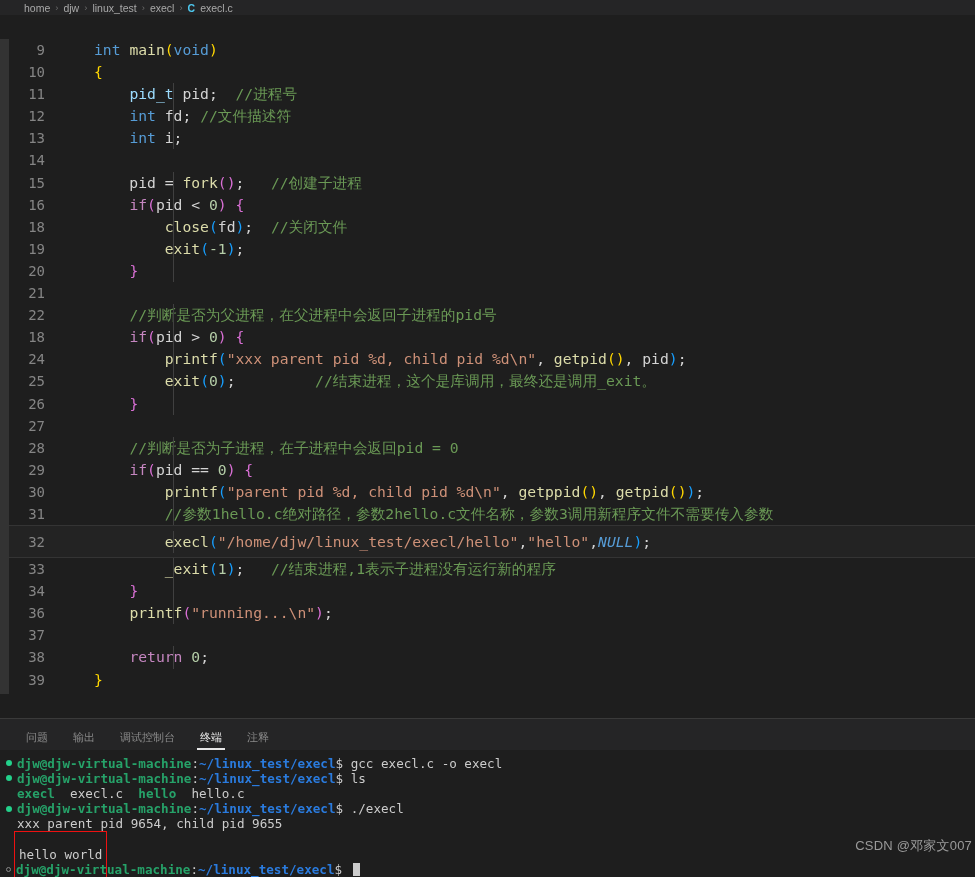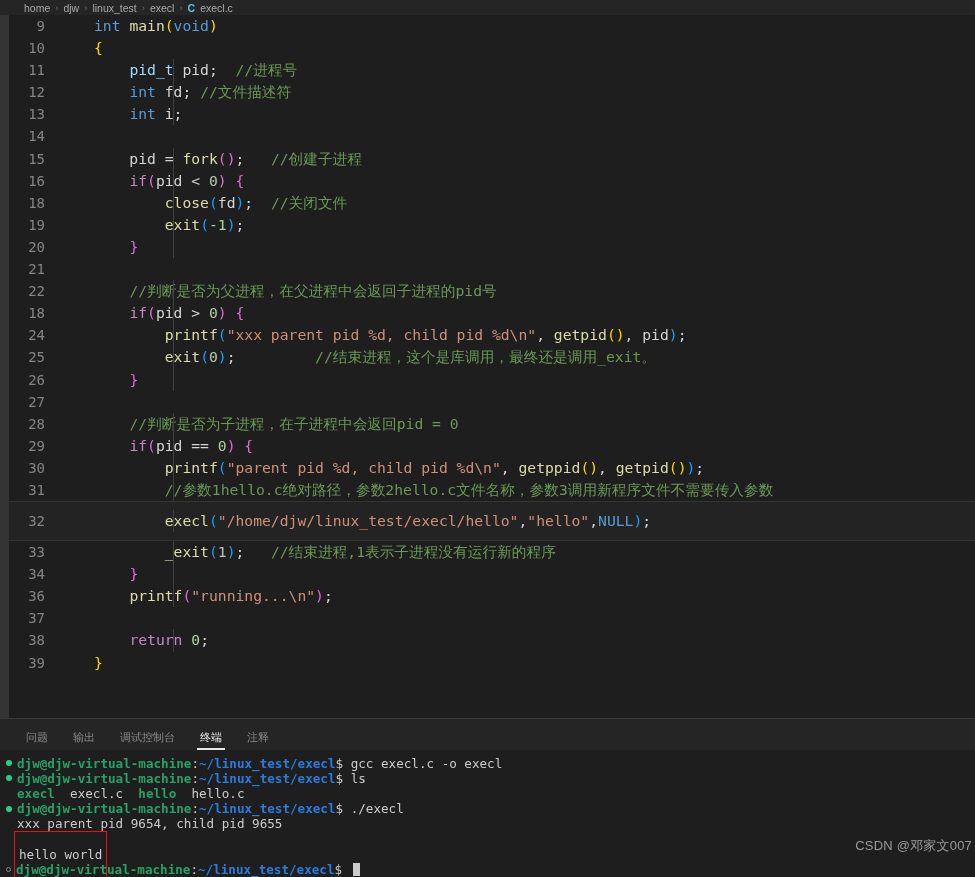--- a/index.html
+++ b/index.html
@@ -2,21 +2,21 @@
 <html><head>
 <meta charset="utf-8">
 <style>
   * { box-sizing: border-box; margin: 0; padding: 0; }
   html, body {
     width: 975px; height: 877px;
     background: #1e1e1e;
     font-family: "DejaVu Sans Mono", "Liberation Mono", monospace;
     overflow: hidden;
   }
-  #app { width: 975px; height: 877px; position: relative; display: flex; flex-direction: column; background:#1e1e1e; }
+  #app { width: 975px; height: 877px; position: relative; display: flex; flex-direction: column; background:#1e1e1e;gap:24px; }
 
   
   .breadcrumb {
     height: 15px;
     background: #252526;
     display: flex; align-items: center;
     padding-left: 24px;
     font-family: "Liberation Sans", sans-serif;
     font-size: 10.5px;
     color: #a9a9a9;
@@ -40,21 +40,21 @@
   .code-line {
     height: 22.1px; display: flex; align-items: center;
     position: relative; white-space: pre; font-size: 14.7px;
     line-height: 22.1px;
     font-family: "DejaVu Sans Mono", monospace;
   }
   .code-line.active {
     background: #232323;
     border-top: 1px solid #343434;
     border-bottom: 1px solid #343434;
-    height: 40px;
+    height: 33px;
   }
   .gutter {
     width: 57px; flex: 0 0 57px;
     text-align: right; padding-right: 21px;
     color: #858585; font-size: 14px;
     font-family: "DejaVu Sans Mono", monospace;
     user-select: none;
   }
   .codetext { flex: 1 1 auto; position: relative; padding-left: 0px; margin-left: 28px; }
   .iguide {
@@ -66,21 +66,21 @@
   .t-ctl  { color: #c586c0; }   
   .t-fn   { color: #dcdcaa; }   
   .t-str  { color: #ce9178; }   
   .t-cmt  { color: #6a9955; }   
   .t-num  { color: #b5cea8; }   
   .t-var  { color: #9cdcfe; }   
   .t-pl   { color: #d4d4d4; }   
   .t-br1  { color: #ffd700; }   
   .t-br2  { color: #da70d6; }   
   .t-br3  { color: #179fff; }   
-  .t-const{ color: #569cd6; }   
+  .t-const{ color: #569cd6; font-style: italic; }   
 
   
   .panel { flex: 0 0 auto; background: #1e1e1e; display: flex; flex-direction: column; }
   .panel-top-border { height: 1px; background: #3a3a3a; }
   .panel-header {
     height: 31px; background: #252526;
     display: flex; align-items: flex-end;
     padding-left: 18px;
     flex: 0 0 31px;
   }

